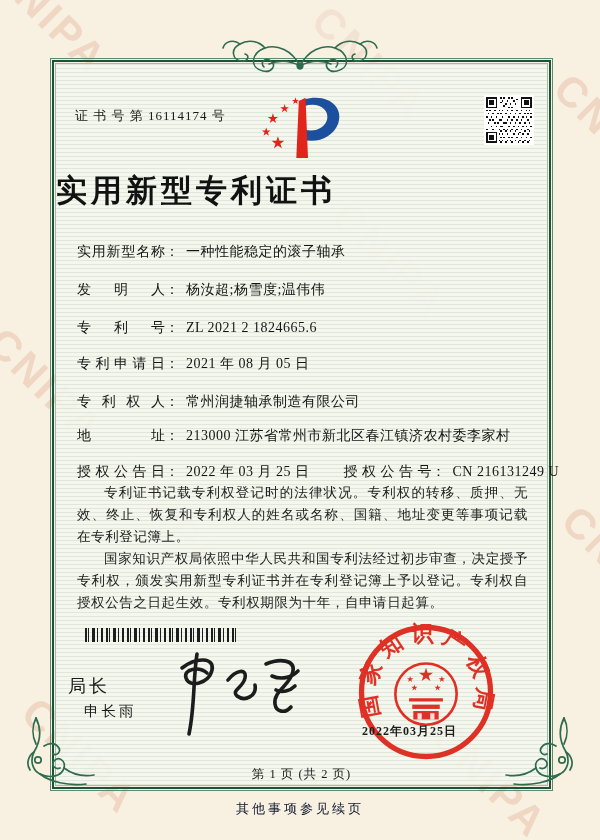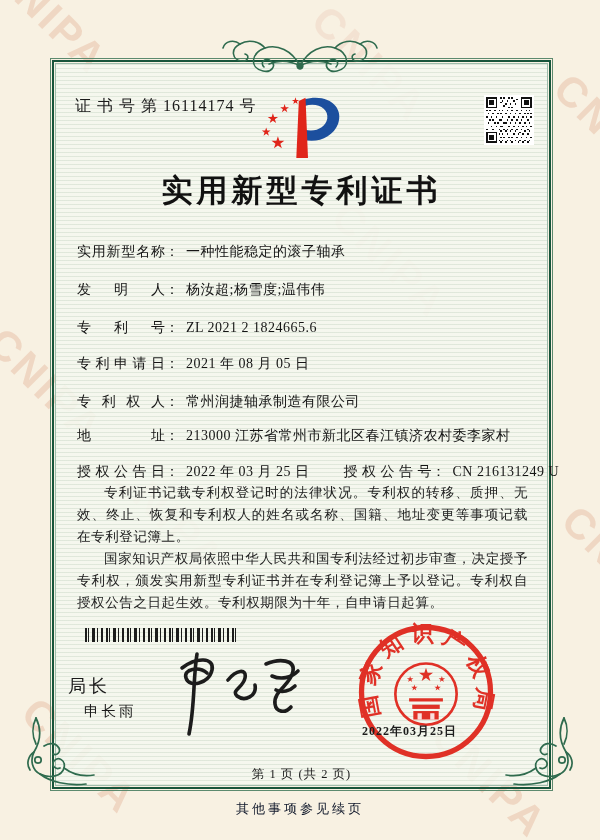--- a/index.html
+++ b/index.html
@@ -25,24 +25,24 @@
   .inner{
     position:absolute;inset:5px;
     background-color:rgba(245,248,240,0.86);
     background-image:repeating-linear-gradient(0deg, rgba(110,150,115,0.16) 0 1px, rgba(0,0,0,0) 1px 4px);
   }
   .ornament-top{position:absolute;left:50%;top:36px;transform:translateX(-50%);z-index:2;}
   .corner{position:absolute;z-index:2;}
   .corner-bl{left:24px;top:716px;}
   .corner-br{left:501px;top:716px;transform:scaleX(-1);}
   
-  .cert-no{position:absolute;left:19px;top:32px;font-size:16px;letter-spacing:1px;}
+  .cert-no{position:absolute;left:19px;top:43px;font-size:13px;letter-spacing:1px;}
   .logo{position:absolute;left:201px;top:24px;width:92px;height:78px;}
   .qr{position:absolute;left:428px;top:31px;width:46px;height:46px;background:#fff;padding:2px;}
-  .title{position:absolute;left:0;top:106px;width:100%;text-align:center;
+  .title{position:absolute;left:0;top:106px;width:100%;
          font-size:31px;font-weight:bold;letter-spacing:4px;color:#111;}
   .field-row{position:absolute;left:21px;font-size:14px;white-space:nowrap;color:#151515;}
   .f-label{display:inline-block;width:88px;text-align:justify;text-align-last:justify;vertical-align:bottom;}
   .f-colon{margin-right:7px;}
   .f-value{letter-spacing:0.5px;}
   .grant-second{margin-left:34px;}
   .paras{position:absolute;left:21px;top:418px;width:451px;font-size:13.5px;line-height:22px;
          letter-spacing:0.6px;color:#222;text-align:justify;}
   .paras p{margin:0;text-indent:2em;}
   .barcode{position:absolute;left:29px;top:564px;width:153px;height:14px;

